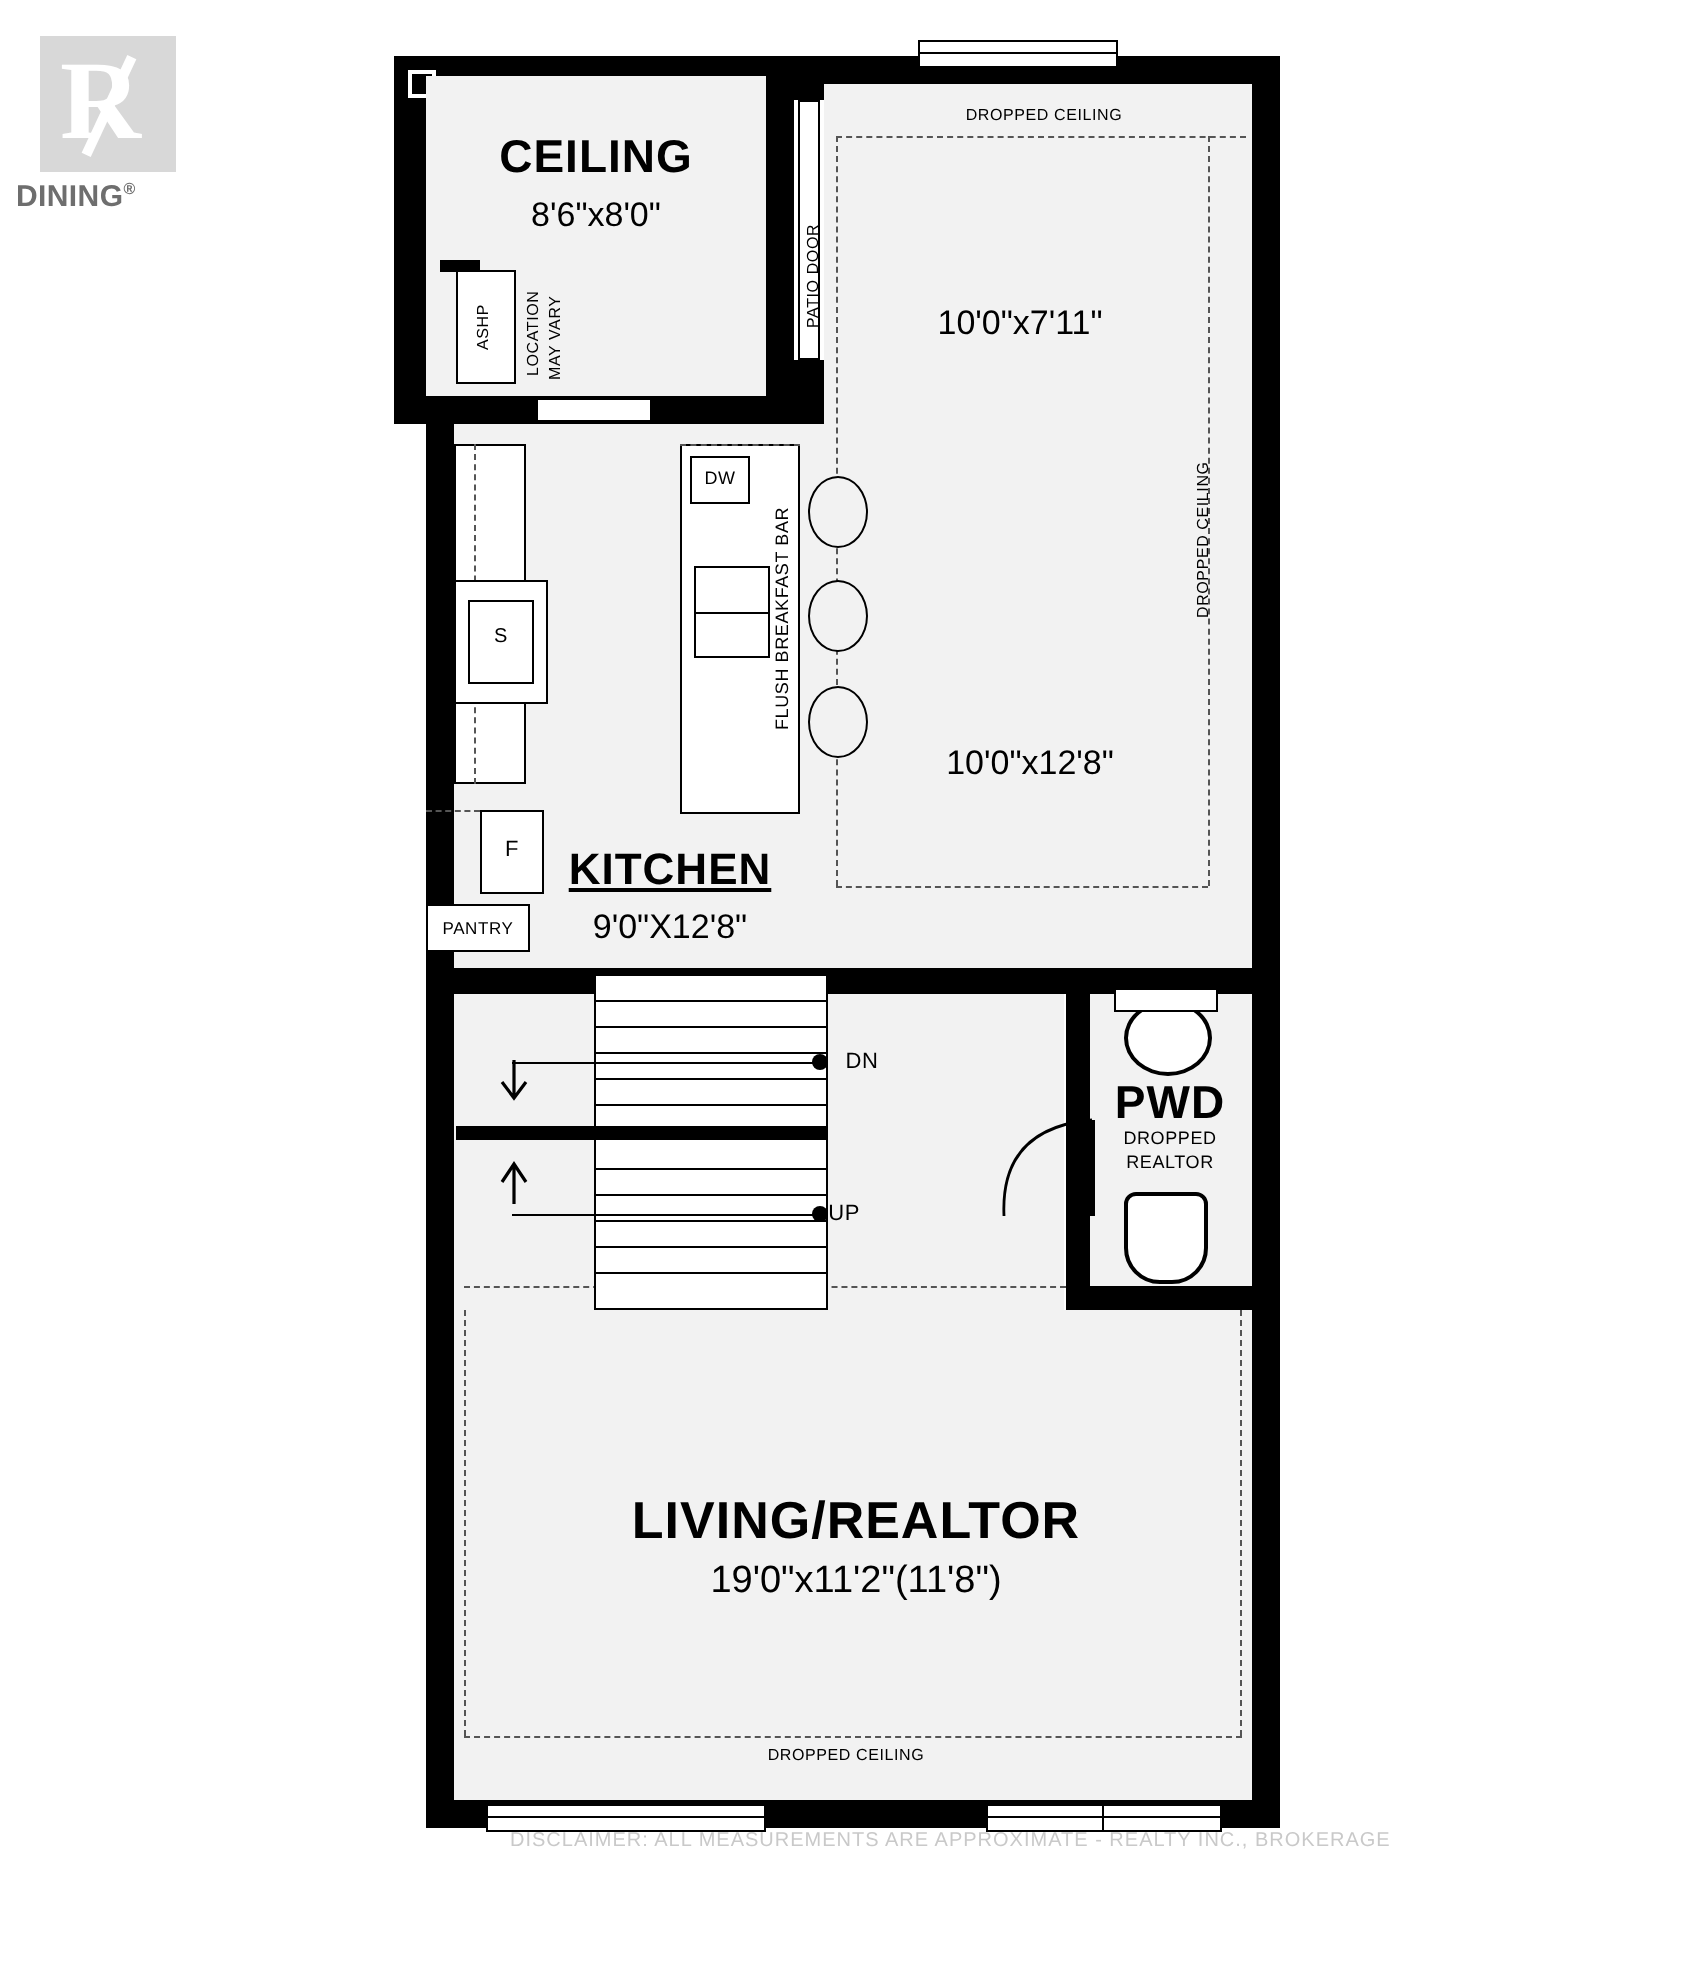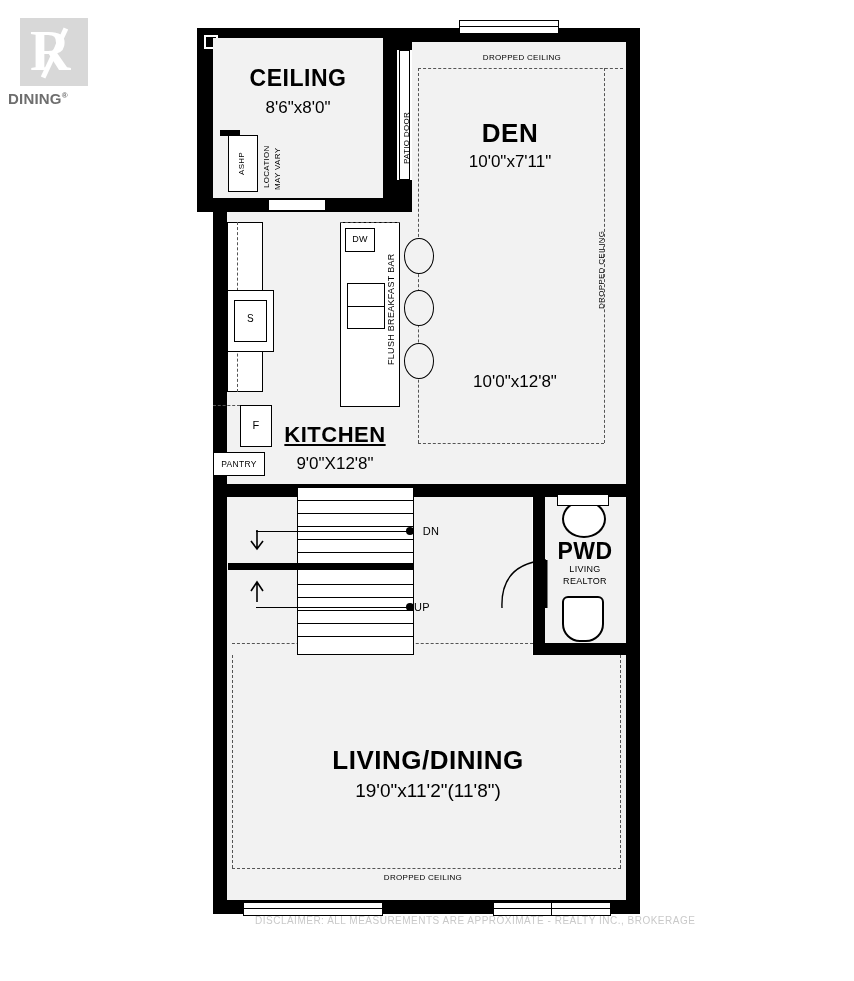--- a/index.html
+++ b/index.html
@@ -198,21 +198,20 @@
   <div class="abs thin-box fill-white" style="left:228px; top:135px; width:30px; height:57px;"></div>
   <div class="abs tiny vert" style="left:237px; top:143px; height:42px; font-size:8px;">ASHP</div>
   <div class="abs tiny vert" style="left:262px; top:142px; height:50px; font-size:8px;">LOCATION</div>
   <div class="abs tiny vert" style="left:273px; top:146px; height:46px; font-size:8px;">MAY VARY</div>
   <div class="abs wall" style="left:220px; top:130px; width:20px; height:6px;"></div>
 
   <div class="abs fill-white thin-box" style="left:268px; top:199px; width:58px; height:12px;"></div>
 
   <div class="abs tiny vert" style="left:402px; top:105px; height:66px; font-size:8px;">PATIO DOOR</div>
 
-  <div class="abs room-name" style="left:420px; top:118px; width:180px; font-size:26px;">DEN</div>
   <div class="abs room-dim" style="left:420px; top:152px; width:180px; font-size:17px;">10'0"x7'11"</div>
 
   <div class="abs room-dim" style="left:420px; top:372px; width:190px; font-size:17px;">10'0"x12'8"</div>
 
   <div class="abs room-name" style="left:255px; top:422px; width:160px; font-size:22px;text-decoration:underline;">KITCHEN</div>
   <div class="abs room-dim" style="left:255px; top:454px; width:160px; font-size:17px;">9'0"X12'8"</div>
 
   <div class="abs thin-box fill-white" style="left:227px; top:222px; width:36px; height:170px;"></div>
   <div class="abs dashed-line-v" style="left:237px; top:222px; height:170px;"></div>
   <div class="abs thin-box fill-white" style="left:227px; top:290px; width:47px; height:62px;"></div>
@@ -257,40 +256,40 @@
 
   <div class="abs" style="left:256px; top:531px; width:154px; height:1px; background:#000;"></div>
   <div class="abs" style="left:406px; top:527px; width:8px; height:8px; border-radius:50%; background:#000;"></div>
   <div class="abs tiny" style="left:418px; top:525px; width:26px; font-size:11px; text-align:center;">DN</div>
   <svg class="abs" style="left:246px; top:528px; width:22px; height:26px;" viewBox="0 0 22 26">
       <path d="M11 2 L11 20 M5 13 L11 21 L17 13" stroke="#000" stroke-width="1.6" fill="none"></path>
     </svg>
 
   <div class="abs" style="left:256px; top:607px; width:154px; height:1px; background:#000;"></div>
   <div class="abs" style="left:406px; top:603px; width:8px; height:8px; border-radius:50%; background:#000;"></div>
-  <div class="abs tiny" style="left:414px; top:601px; width:26px; font-size:11px; text-align:left;">UP</div>
+  <div class="abs tiny" style="left:404px; top:601px; width:26px; font-size:11px; text-align:right;">UP</div>
   <svg class="abs" style="left:246px; top:578px; width:22px; height:26px;" viewBox="0 0 22 26">
       <path d="M11 24 L11 5 M5 13 L11 4 L17 13" stroke="#000" stroke-width="1.6" fill="none"></path>
     </svg>
 
   <div class="abs room-name" style="left:545px; top:538px; width:80px; font-size:23px;">PWD</div>
-  <div class="abs tiny" style="left:545px; top:564px; width:80px; font-size:9px;">LIVING</div>
+  <div class="abs tiny" style="left:545px; top:564px; width:80px; font-size:9px;">DROPPED</div>
   <div class="abs tiny" style="left:545px; top:576px; width:80px; font-size:9px;">REALTOR</div>
 
   <div class="abs" style="left:562px; top:500px; width:40px; height:34px; border:2px solid #000; border-radius:50%; background:#fff;"></div>
   <div class="abs" style="left:557px; top:494px; width:50px; height:10px; border:1px solid #000; background:#fff;"></div>
 
   <div class="abs" style="left:562px; top:596px; width:38px; height:42px; border:2px solid #000; border-radius:6px 6px 18px 18px; background:#fff;"></div>
 
   <svg class="abs" style="left:498px; top:558px; width:50px; height:52px;" viewBox="0 0 50 52">
     <path d="M48 2 Q2 6 4 50" stroke="#000" stroke-width="1.4" fill="none"></path>
     <line x1="48" y1="2" x2="48" y2="50" stroke="#000" stroke-width="3"></line>
   </svg>
 
-  <div class="abs room-name" style="left:253px; top:745px; width:350px; font-size:26px;">LIVING/DINING</div>
+  <div class="abs room-name" style="left:253px; top:745px; width:350px; font-size:26px;">LIVING/REALTOR</div>
   <div class="abs room-dim" style="left:253px; top:780px; width:350px; font-size:19px;">19'0"x11'2"(11'8")</div>
 
   <div id="realtor-logo">
     <div class="badge"></div>
     <div class="rchar">R</div>
     <div class="slash"></div>
     <div class="word"><span>DINING</span><sup>®</sup></div>
   </div>
 
   <div id="watermark">DISCLAIMER: ALL MEASUREMENTS ARE APPROXIMATE - REALTY INC., BROKERAGE</div>

